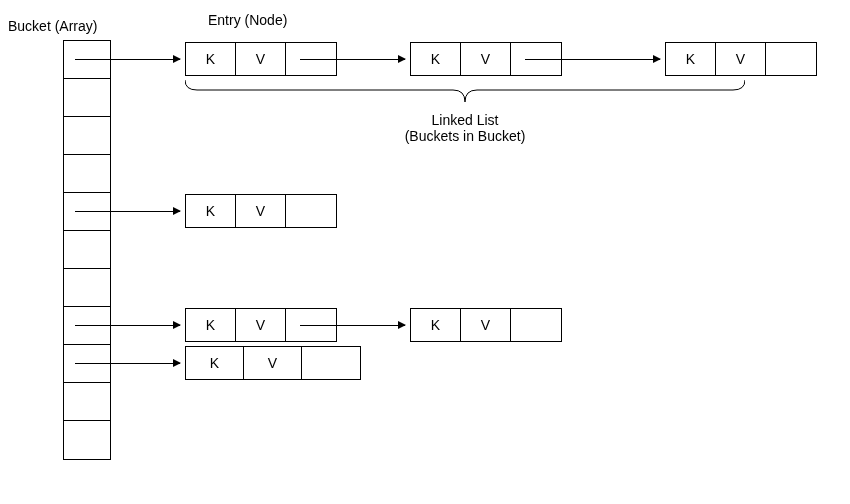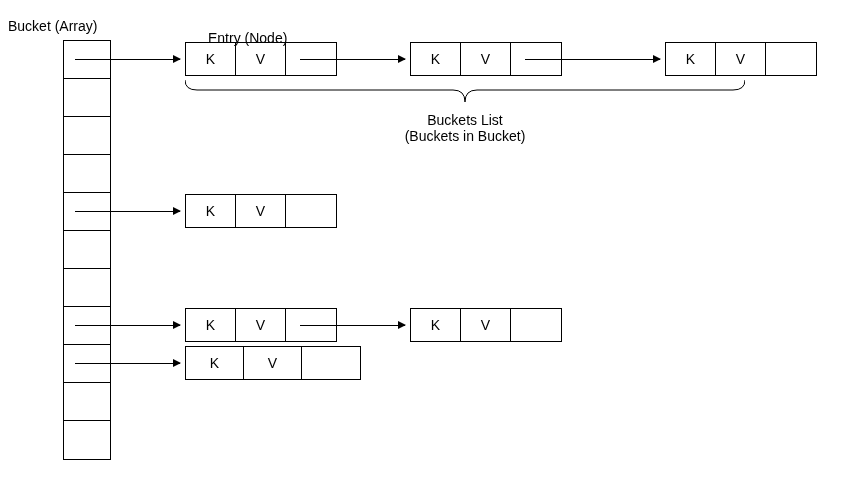--- a/index.html
+++ b/index.html
@@ -75,21 +75,21 @@
     }
     .caption {
       position: absolute;
       text-align: center;
     }
   </style>
 </head>
 <body>
 
 <div class="label" style="left:8px; top:18px;">Bucket (Array)</div>
-<div class="label" style="left:208px; top:30px;">Entry (Node)</div>
+<div class="label" style="left:208px; top:12px;">Entry (Node)</div>
 
 <div class="bucket-array">
   <div class="bucket-cell"></div>
   <div class="bucket-cell"></div>
   <div class="bucket-cell"></div>
   <div class="bucket-cell"></div>
   <div class="bucket-cell"></div>
   <div class="bucket-cell"></div>
   <div class="bucket-cell"></div>
   <div class="bucket-cell"></div>
@@ -117,21 +117,21 @@
   <div class="entry-cell"></div>
 </div>
 
 <div class="brace" style="left:185px; top:80px;">
   <svg width="560" height="25" viewBox="0 0 560 25">
     <path d="M 0 0 Q 0 10 12 10 L 268 10 Q 280 10 280 22 Q 280 10 292 10 L 548 10 Q 560 10 560 0" fill="none" stroke="#000" stroke-width="1"></path>
   </svg>
 </div>
 
 <div class="caption" style="left:355px; top:112px; width:220px;">
-  <div>Buckets List</div>
+  <div>Linked List</div>
   <div>(Buckets in Bucket)</div>
 </div>
 
 <div class="arrow" style="left:75px; top:211px; width:105px;"></div>
 <div class="entry" style="left:185px; top:194px;">
   <div class="entry-cell">K</div>
   <div class="entry-cell">V</div>
   <div class="entry-cell"></div>
 </div>
 

